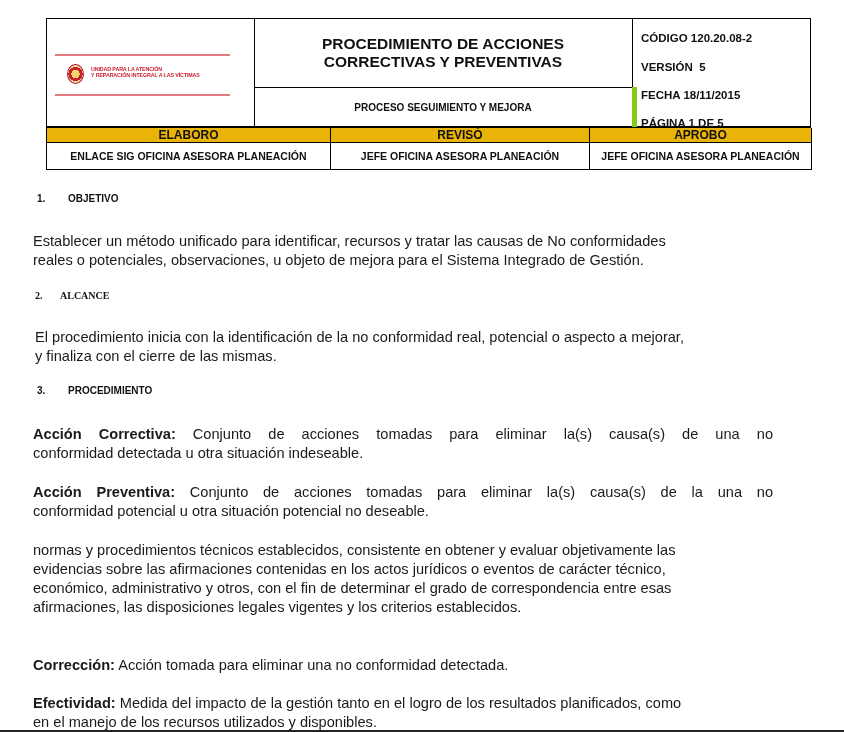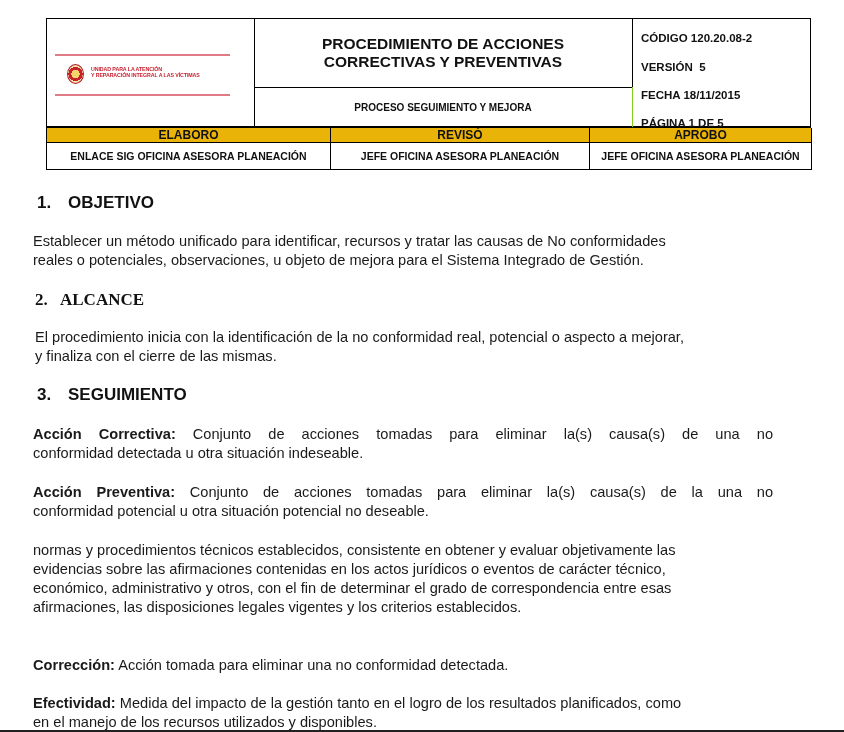--- a/index.html
+++ b/index.html
@@ -73,21 +73,21 @@
       font-weight: bold;
       font-size: 15.5px;
       line-height: 18px;
       color: #111;
     }
     .hdr-title div { width: 100%; }
     .hdr-process {
       position: absolute;
       left: 207px; top: 68px;
       width: 378px; height: 40px;
-      border-right: 1px solid #84cc16;
+      border-right: 5px solid #84cc16;
       display: flex;
       align-items: center;
       justify-content: center;
       font-weight: bold;
       font-size: 10px;
       color: #111;
     }
     .hdr-meta {
       position: absolute;
       left: 594px; top: 8px;
@@ -140,21 +140,21 @@
     
     .content {
       position: absolute;
       left: 33px;
       top: 0;
       width: 745px;
     }
     .heading {
       position: absolute;
       font-weight: bold;
-      font-size: 17px;
+      font-size: 10px;
       color: #111;
       white-space: pre;
     }
     .heading .num { display: inline-block; }
     .para {
       position: absolute;
       font-size: 14.6px;
       line-height: 19px;
       color: #1a1a1a;
     }
@@ -233,21 +233,21 @@
     <span class="line">Establecer un método unificado para identificar, recursos y tratar las causas de No conformidades</span>
     <span class="line">reales o potenciales, observaciones, u objeto de mejora para el Sistema Integrado de Gestión.</span>
   </div>
 
   <div class="heading" style="left:2px; top:290px;font-family:Liberation Serif, serif;"><span class="num" style="width:25px">2.</span><span>ALCANCE</span></div>
   <div class="para" style="left:2px; top:328px; width:742px;">
     <span class="line">El procedimiento inicia con la identificación de la no conformidad real, potencial o aspecto a mejorar,</span>
     <span class="line">y finaliza con el cierre de las mismas.</span>
   </div>
 
-  <div class="heading" style="left:4px; top:385px;"><span class="num" style="width:31px">3.</span><span>SEGUIMIENTO</span></div>
+  <div class="heading" style="left:4px; top:385px;"><span class="num" style="width:31px">3.</span><span>PROCEDIMIENTO</span></div>
 
   <div class="para" style="left:0; top:425px; width:740px;">
     <span class="line j"><span class="term">Acción Correctiva:</span><span> Conjunto de acciones tomadas para eliminar la(s) causa(s) de una no</span></span>
     <span class="line">conformidad detectada u otra situación indeseable.</span>
   </div>
 
   <div class="para" style="left:0; top:483px; width:740px;">
     <span class="line j"><span class="term">Acción Preventiva:</span><span> Conjunto de acciones tomadas para eliminar la(s) causa(s) de la una no</span></span>
     <span class="line">conformidad potencial u otra situación potencial no deseable.</span>
   </div>

